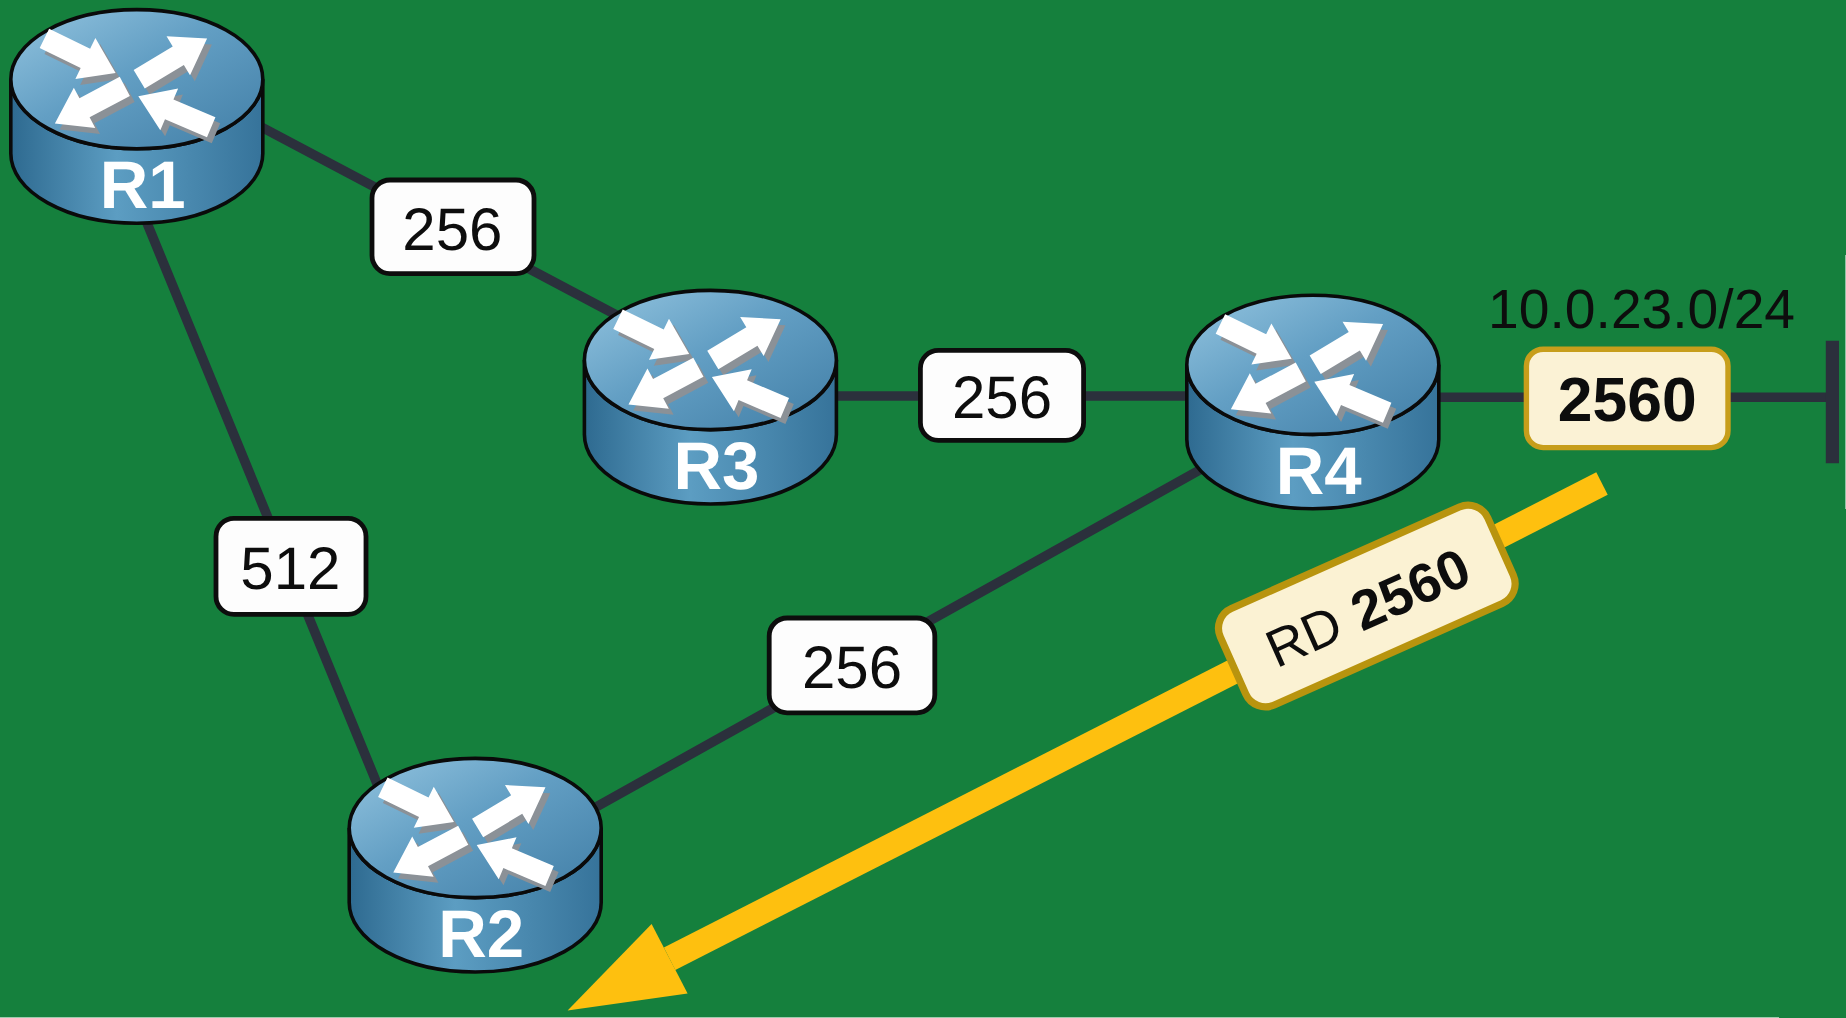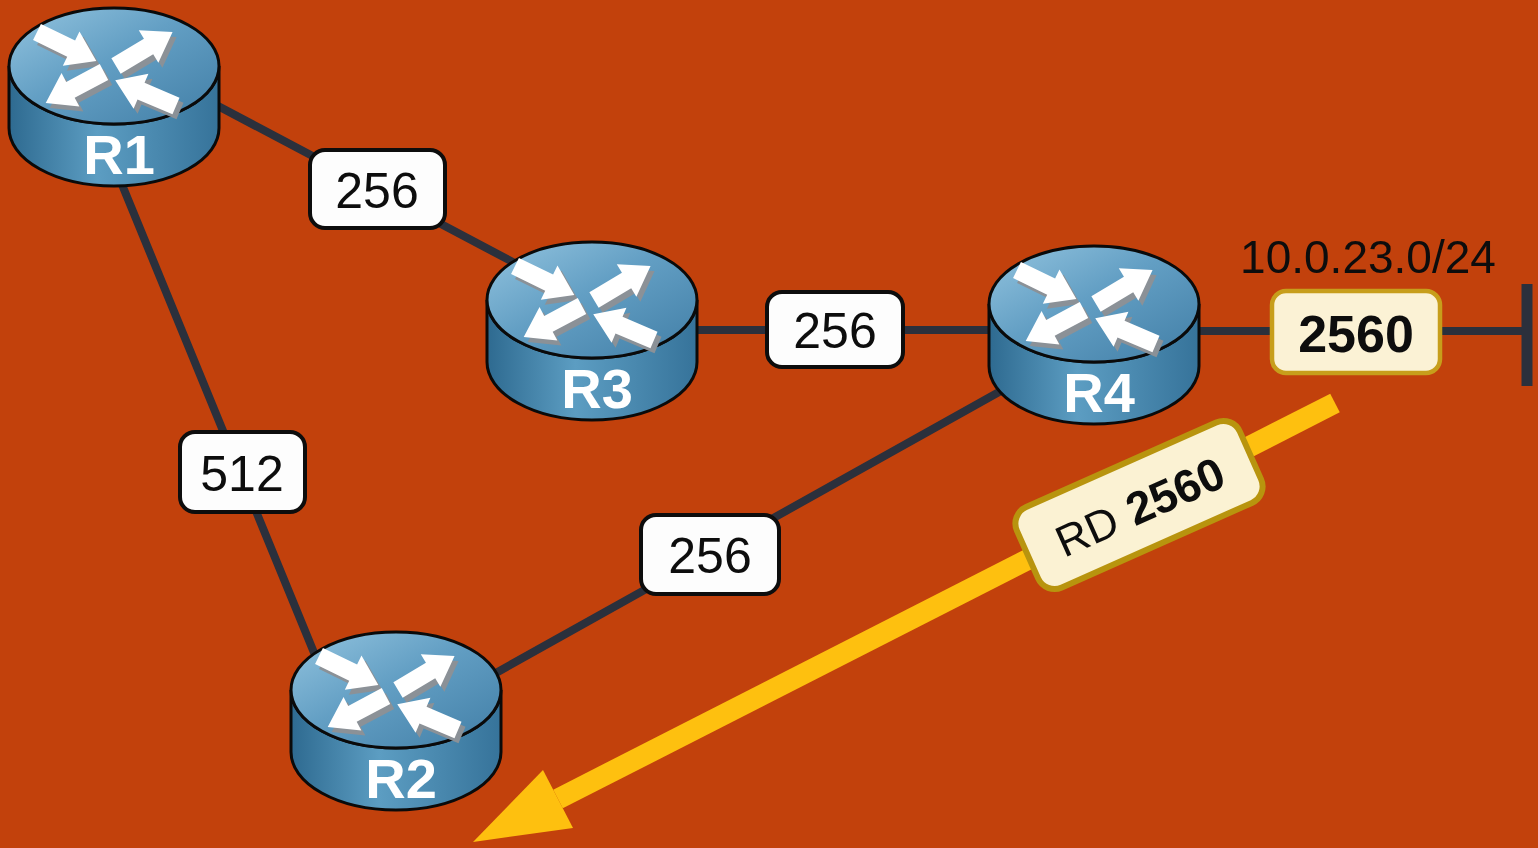--- a/index.html
+++ b/index.html
@@ -1,16 +1,16 @@
 <!DOCTYPE html>
 <html><head>
 <meta charset="utf-8">
 <style>
   html,body{margin:0;padding:0;background:#ffffff;}
-  .canvas{position:relative;width:1538px;height:848px;background:#c2410c;overflow:hidden;}
+  .canvas{position:relative;width:1538px;height:848px;background:#15803d;overflow:hidden;}
   svg{position:absolute;left:0;top:0;}
   .lnk{stroke:#2B303C;stroke-width:8;fill:none;stroke-linecap:round;}
   .bar{stroke:#2B303C;stroke-width:11;stroke-linecap:butt;}
   .costbox{fill:#FDFDFD;stroke:#0D0D0D;stroke-width:4;}
   .goldbox{fill:#FBF2D5;stroke:#C79E1B;stroke-width:4.5;}
   .rdbox{fill:#FBF2D3;stroke:#B8940E;stroke-width:6;}
   .t{font-family:"Liberation Sans",sans-serif;fill:#0D0D0D;text-anchor:middle;dominant-baseline:central;}
   .cost{font-size:50px;}
   .cost2560{font-size:52px;font-weight:bold;}
   .ip{font-size:46px;}

